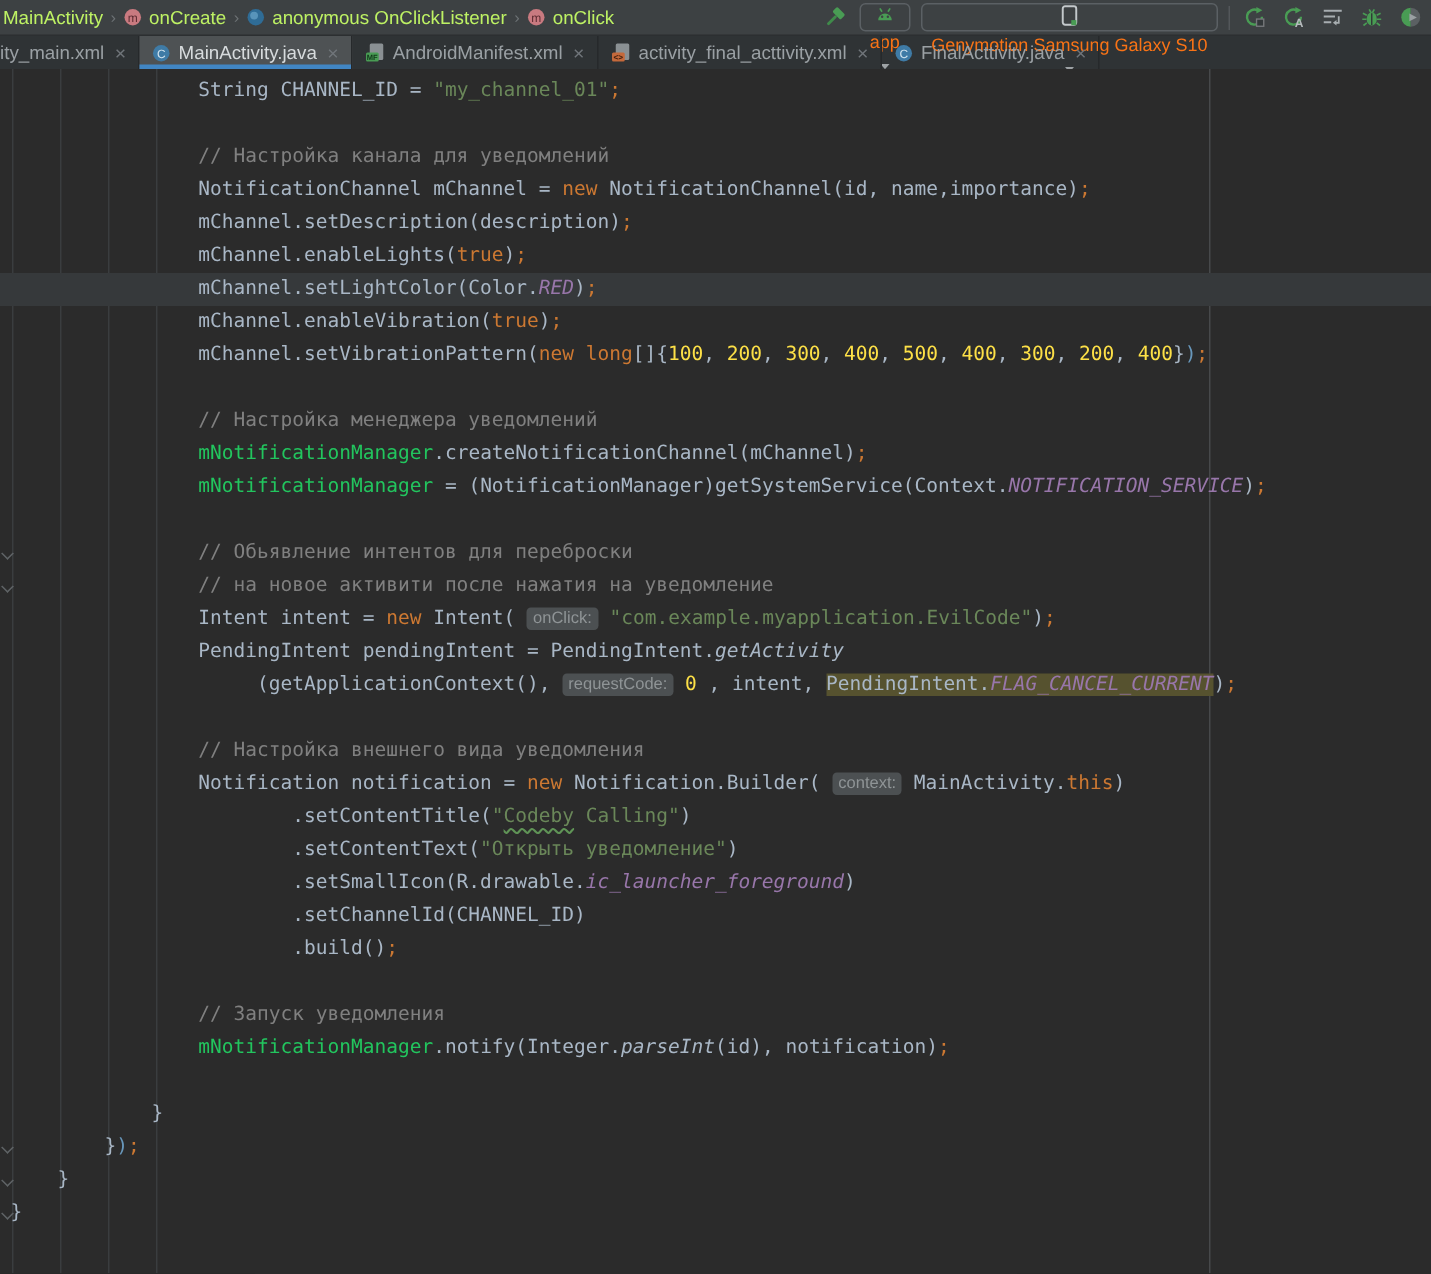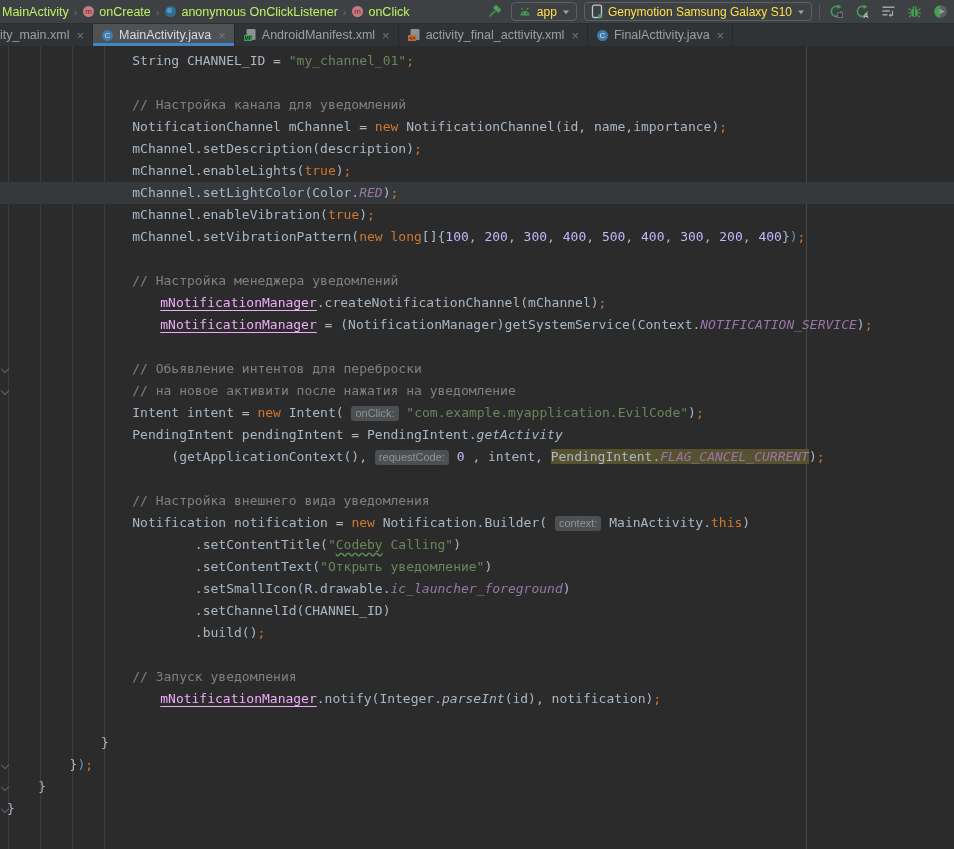--- a/index.html
+++ b/index.html
@@ -14,21 +14,21 @@
     border-bottom:1px solid #2c2f31;
     display:flex;align-items:center;padding:0 2px 0 2px;
   }
   .breadcrumbs{display:flex;align-items:center;min-width:0;}
   .crumb{display:flex;align-items:center;gap:4px;color:#bef264;font-size:12.5px;white-space:nowrap;cursor:default;}
   .crumb-sep{color:#6d7275;margin:0 5px;font-size:11px;}
   .toolbar-right{margin-left:auto;display:flex;align-items:center;gap:7px;padding-right:2px;}
   .combo{
     display:flex;align-items:center;gap:5px;height:17px;
     border:1px solid #5b6064;border-radius:4px;padding:0 6px;
-    color:#fde047;font-size:12px;white-space:nowrap;background:transparent;cursor:pointer;
+    color:#f97316;font-size:12px;white-space:nowrap;background:transparent;cursor:pointer;flex-direction:column;
   }
   .icon-btn{display:flex;align-items:center;justify-content:center;width:19px;height:19px;cursor:pointer;}
   .ic{display:inline-flex;align-items:center;justify-content:center;line-height:0;}
   .tb-sep{width:1px;height:16px;background:#53575a;}
   
   .tabbar{
     height:22px;background:#2f3335;display:flex;align-items:stretch;
     overflow:hidden;
   }
   .tab{
@@ -45,23 +45,23 @@
   .guide{position:absolute;top:0;bottom:0;width:1px;background:#3a3d3f;z-index:0;}
   .margin-line{position:absolute;top:0;bottom:0;left:806px;width:1px;background:#47494b;z-index:0;}
   .code{position:absolute;top:4px;left:0;right:0;z-index:1;
     font-family:"DejaVu Sans Mono","Liberation Mono",monospace;font-size:13px;}
   .line{height:22px;line-height:22px;white-space:pre;padding-left:7px;}
   .line.hl{background:#36393b;}
   .t-def{color:#a9b7c6;}
   .t-kw{color:#cc7832;}
   .t-str{color:#6a8759;}
   .t-com{color:#808080;}
-  .t-num{color:#c4b5fd;margin-top:20px;}
+  .t-num{color:#fde047;margin-top:20px;}
   .t-const{color:#9876aa;font-style:italic;}
-  .t-field{color:#f0abfc;text-decoration:underline;text-underline-offset:3px;margin-left:28px;}
+  .t-field{color:#22c55e;text-underline-offset:3px;}
   .t-it{font-style:italic;}
   .t-pb{color:#6897bb;}
   .t-sel{background:#56522f;margin-top:12px;}
   .t-sq{text-decoration-line:underline;text-decoration-style:wavy;text-decoration-color:#5f9456;text-underline-offset:3px;text-align:center;}
   .t-hint{
     background:#4c5052;color:#8f9496;border-radius:3px;padding:0 4px;
     font-family:"Liberation Sans",sans-serif;font-size:11px;
     display:inline-block;height:15px;line-height:15px;vertical-align:middle;
   }
   .fold{position:absolute;left:1px;width:8px;height:8px;z-index:2;}

